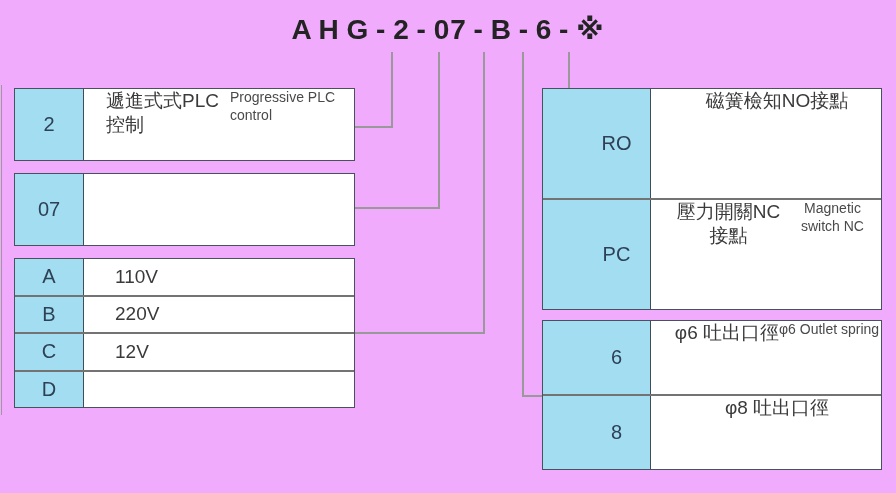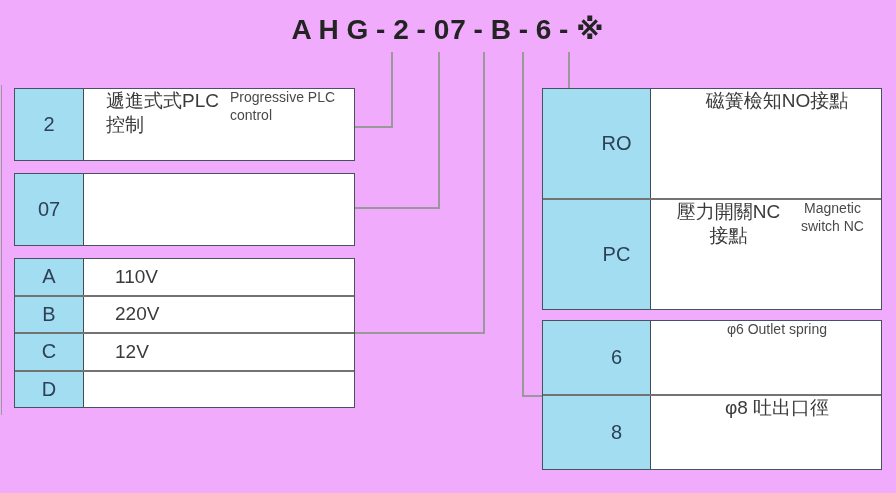--- a/index.html
+++ b/index.html
@@ -137,20 +137,21 @@
         <div class="zh">壓力開關NC接點</div>
         <div class="en">Magnetic switch NC</div>
       </div>
     </div>
   </div>
 
   <div class="tbl t-outlets">
     <div class="row">
       <div class="code narrow">6</div>
       <div class="desc">
+        <div class="zh">φ6 吐出口徑</div>
         <div class="en">φ6 Outlet spring</div>
       </div>
     </div>
     <div class="row">
       <div class="code narrow">8</div>
       <div class="desc">
         <div class="zh">φ8 吐出口徑</div>
       </div>
     </div>
   </div>

